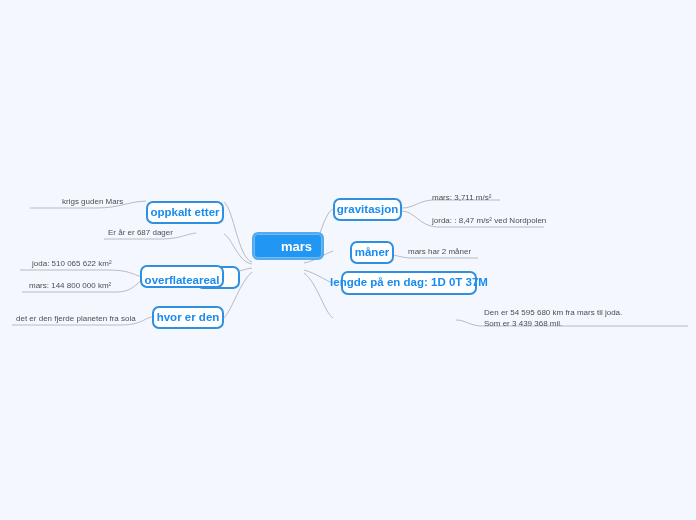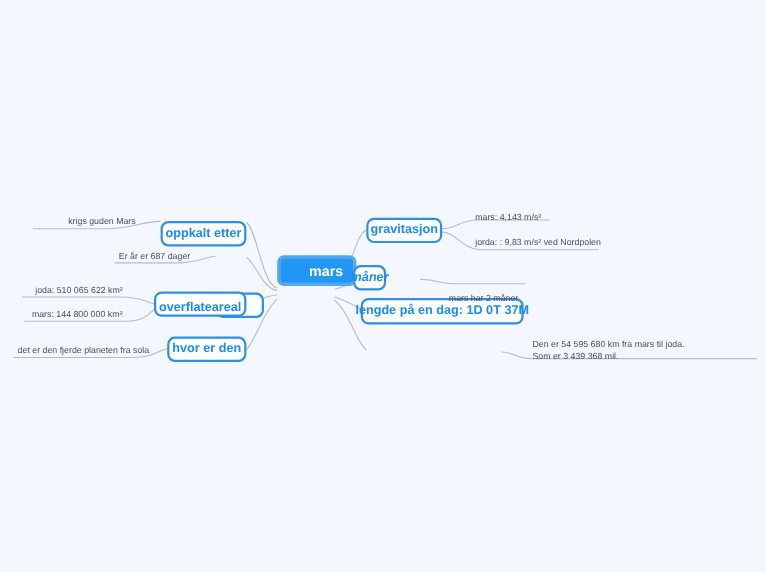--- a/index.html
+++ b/index.html
@@ -110,40 +110,40 @@
   </div>
 
   <div class="node" style="left:152px; top:306px; width:72px; height:23px;">
     <span>hvor er den</span>
   </div>
 
   <div class="node" style="left:333px; top:198px; width:69px; height:23px;align-items:center;">
     <span>gravitasjon</span>
   </div>
 
-  <div class="node" style="left:321px; top:241px; width:30px; height:23px;font-style:italic;">
+  <div class="node" style="left:350px; top:241px; width:44px; height:23px;">
     <span>måner</span>
   </div>
 
-  <div class="node" style="left:328px; top:271px; width:148px; height:24px;justify-content:center;">
+  <div class="node" style="left:341px; top:271px; width:136px; height:24px;justify-content:center;">
     <span>lengde på en dag: 1D 0T 37M</span>
   </div>
 
 
   <div class="leaf-label" style="left:62px; top:197px;text-align:right;">krigs guden Mars</div>
 
   <div class="leaf-label" style="left:108px; top:228px;">Er år er 687 dager</div>
 
   <div class="leaf-label" style="left:32px; top:259px;">joda: 510 065 622 km²</div>
 
   <div class="leaf-label" style="left:29px; top:281px;">mars: 144 800 000 km²</div>
 
   <div class="leaf-label" style="left:16px; top:314px;">det er den fjerde planeten fra sola</div>
 
-  <div class="leaf-label" style="left:432px; top:193px;">mars: 4,143 m/s²</div>
+  <div class="leaf-label" style="left:432px; top:193px;">mars: 3,711 m/s²</div>
 
-  <div class="leaf-label" style="left:432px; top:216px;">jorda: : 9,83 m/s² ved Nordpolen</div>
+  <div class="leaf-label" style="left:432px; top:216px;">jorda: : 8,47 m/s² ved Nordpolen</div>
 
-  <div class="leaf-label" style="left:408px; top:247px;margin-top:20px;">mars har 2 måner</div>
+  <div class="leaf-label" style="left:408px; top:247px;">mars har 2 måner</div>
 
   <div class="leaf-label wrap" style="left:484px; top:308px;">Den er 54 595 680 km fra mars til joda. Som er 3 439 368 mil.</div>
 
 </div>
 
 </body></html>

